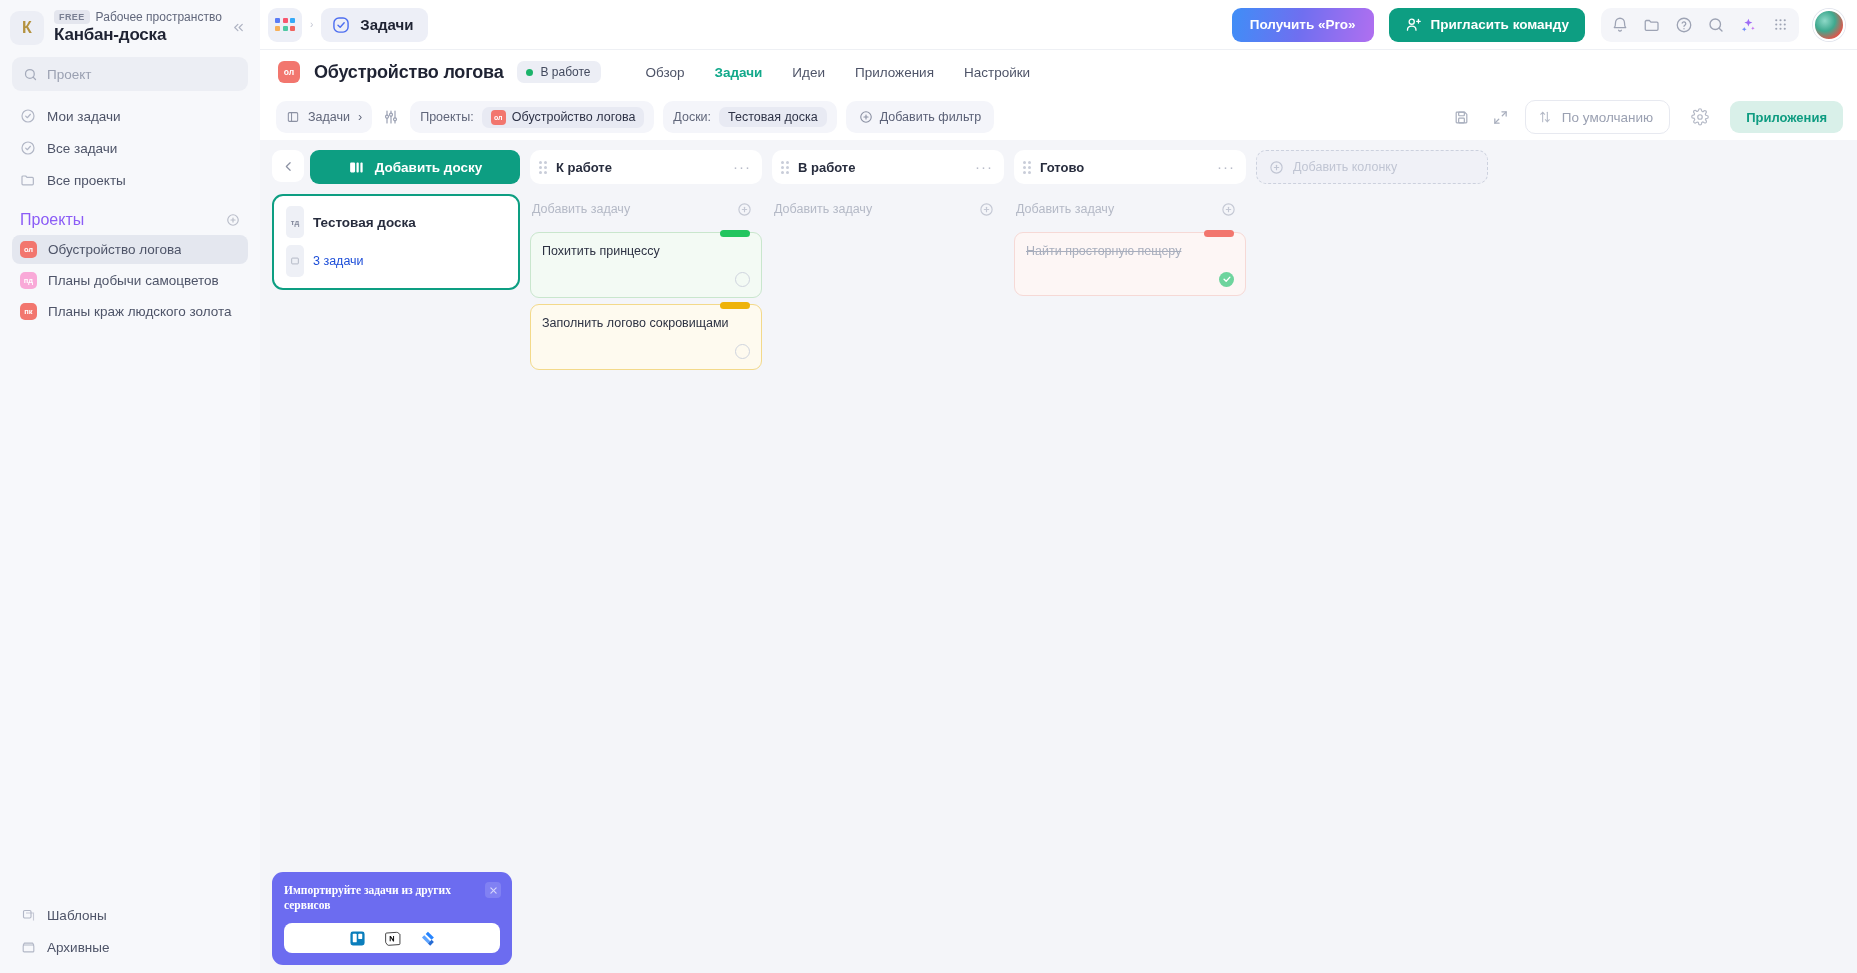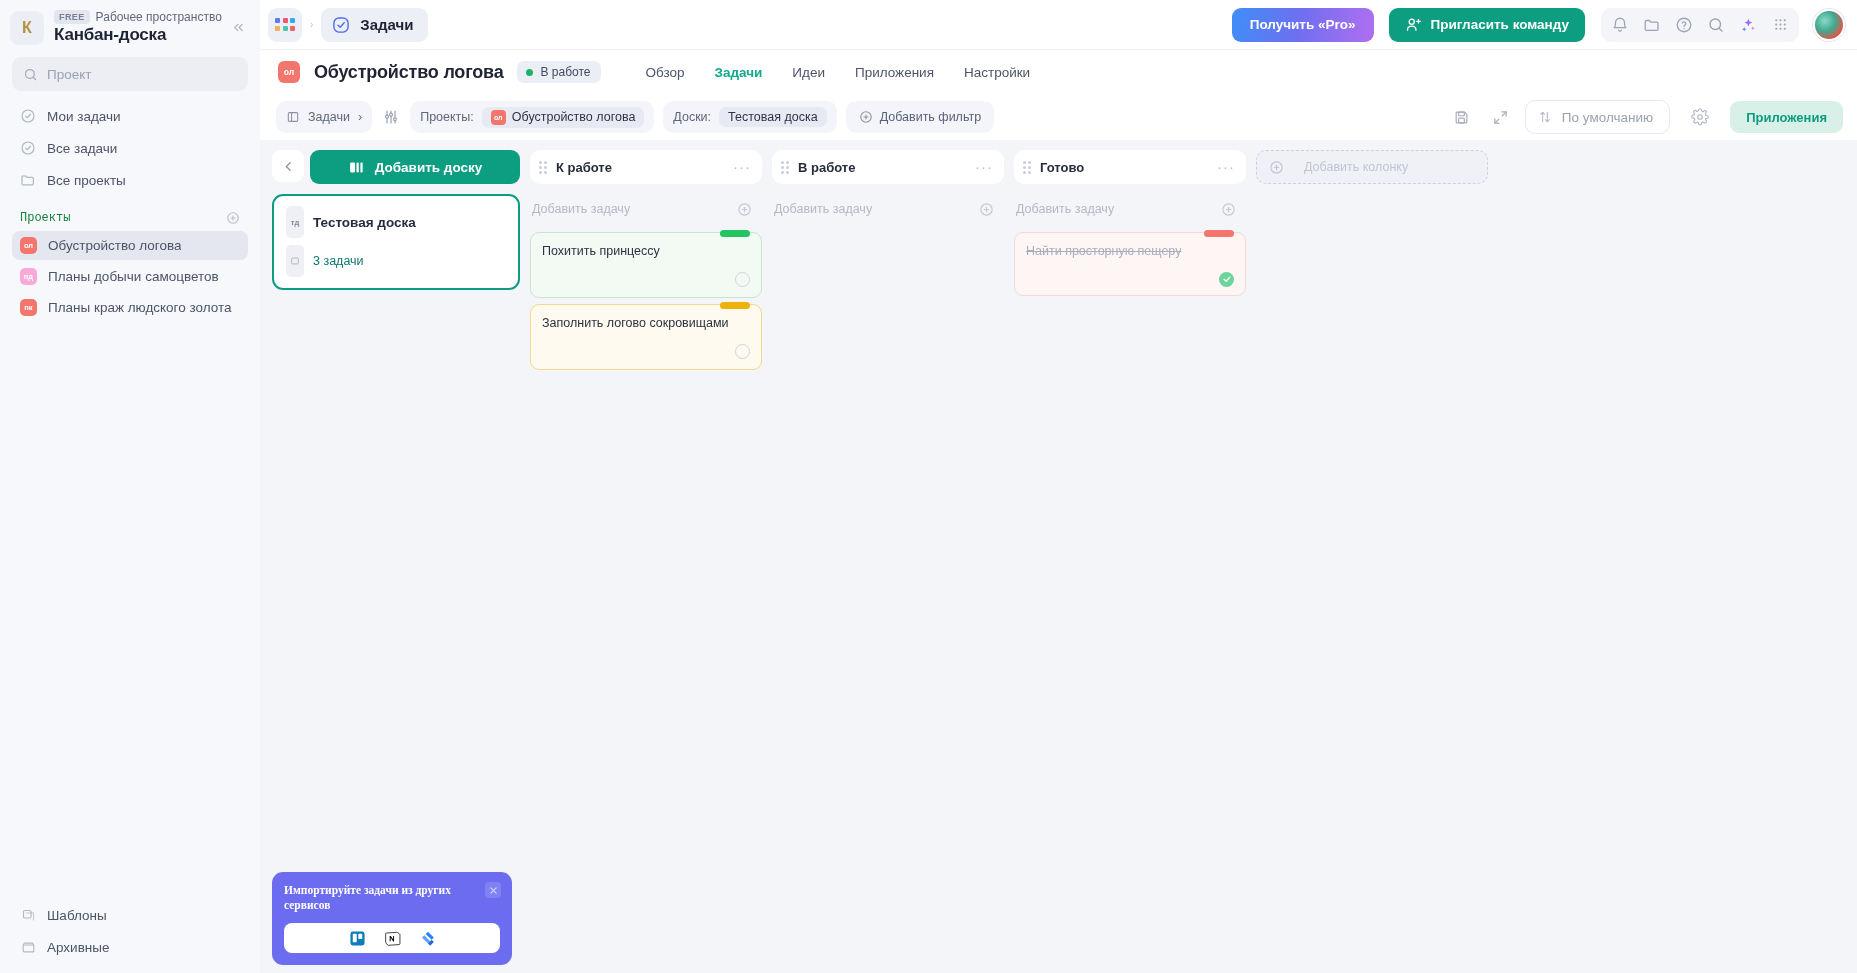--- a/index.html
+++ b/index.html
@@ -60,21 +60,21 @@
     height: 30px; padding: 0 8px; border-radius: 8px;
     font-size: 13.5px; color: #4e5468; cursor: pointer;
     margin-bottom: 2px;
   }
   .nav-ico { width: 16px; height: 16px; flex: 0 0 16px; display:flex; align-items:center; justify-content:center; color:#b2b7c6;}
 
   .sec-head {
     display: flex; align-items: center; justify-content: space-between;
     padding: 14px 20px 6px 20px;
   }
-  .sec-title { font-size: 12px; color: #15803d; font-family: Liberation Mono, monospace; }
+  .sec-title { font-size: 16px; color: #8b5cf6; }
   .sec-plus { color: #b9bdc9; font-size: 13px; cursor: pointer; }
 
   .proj-item {
     display: flex; align-items: center; gap: 11px;
     height: 29px; padding: 0 8px; border-radius: 8px;
     font-size: 13.5px; color: #4e5468; cursor: pointer;
     margin: 0 12px 2px 12px;
   }
   .proj-item.active { background: #e4e7ef; }
   .proj-badge {
@@ -239,21 +239,21 @@
     background: #fff; border: 2px solid #0d9e82; border-radius: 11px;
     padding: 10px 12px 11px 12px; cursor: pointer;
   }
   .bc-row { display: flex; align-items: center; gap: 9px; }
   .bc-badge {
     width: 18px; height: 32px; border-radius: 5px; background: #eef0f6;
     color: #82889b; font-size: 7.5px; font-weight: 700;
     display: flex; align-items: center; justify-content: center; flex: 0 0 18px;
   }
   .bc-name { font-size: 13.5px; font-weight: 600; color: #272c3d; }
-  .bc-sub { font-size: 12.5px; color: #0f766e; }
+  .bc-sub { font-size: 12.5px; color: #1d4ed8; }
 
   .import-popup {
     position: absolute; left: 0; bottom: 8px; width: 240px;
     background: #6c6cf0; border-radius: 11px; padding: 11px 12px 12px 12px;
   }
   .ip-title { font-size: 11.5px; font-weight: 700; color: #fff; line-height: 1.25; width: 178px; font-family: Liberation Serif, serif;}
   .ip-close {
     position: absolute; top: 10px; right: 11px;
     width: 16px; height: 16px; border-radius: 4px; background: #8181f3;
     display: flex; align-items: center; justify-content: center;
@@ -302,21 +302,21 @@
     display: flex; align-items: center; justify-content: center;
   }
   .task-card.green { background: #f3faf4; border: 1px solid #c9e6cd; }
   .task-card.yellow { background: #fefaef; border: 1px solid #f3d98a; }
   .task-card.red { background: #fdf4f3; border: 1px solid #f4b7b2; }
   .task-card.done-card { background: #fdf6f5; border: 1px solid #f6d9d6; }
   .task-card.done-card .task-text { color: #a8aebd; text-decoration: line-through; }
 
   .add-column {
     width: 232px; flex: 0 0 232px; height: 34px; border-radius: 10px;
-    border: 1px dashed #ccd1de; display: flex; align-items: center; gap: 20px;
+    border: 1px dashed #ccd1de; display: flex; align-items: center; gap: 9px;
     padding: 0 12px; color: #c0c5d3; font-size: 12.5px; cursor: pointer;
     background: #f0f1f7;
   }
   svg { display: block; }
 </style>
 </head>
 <body>
 
 <aside id="sidebar">
 

